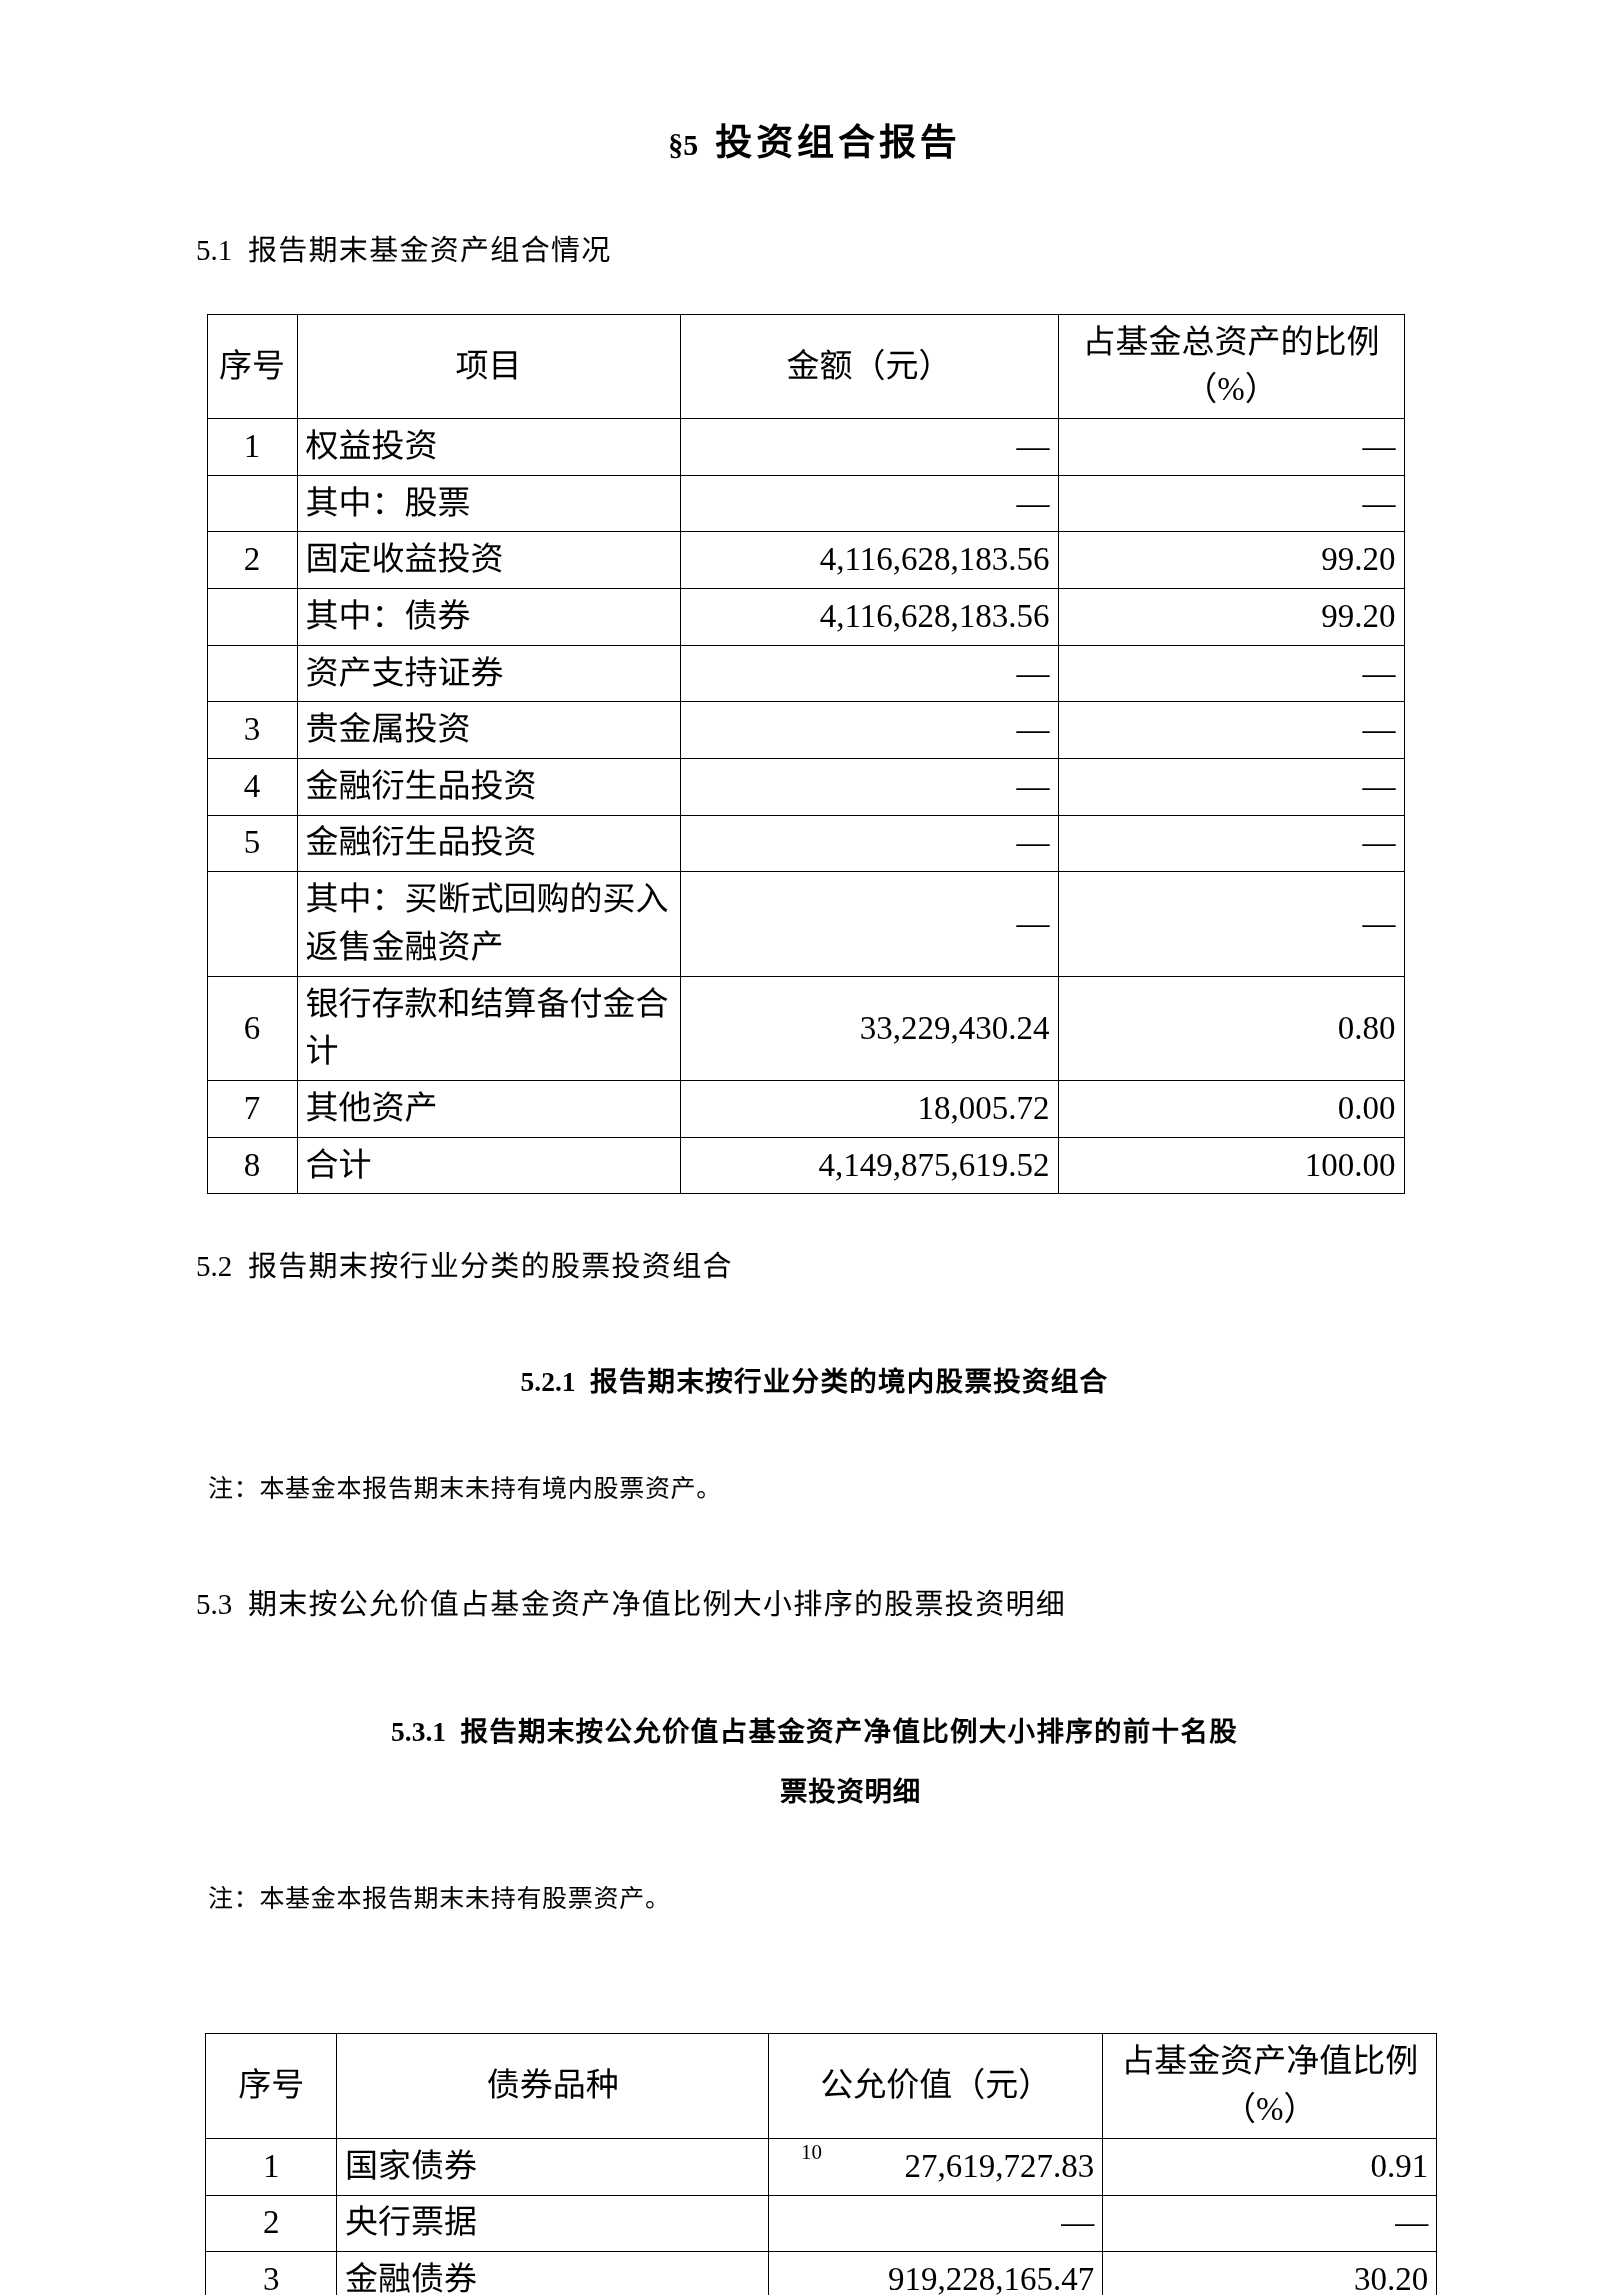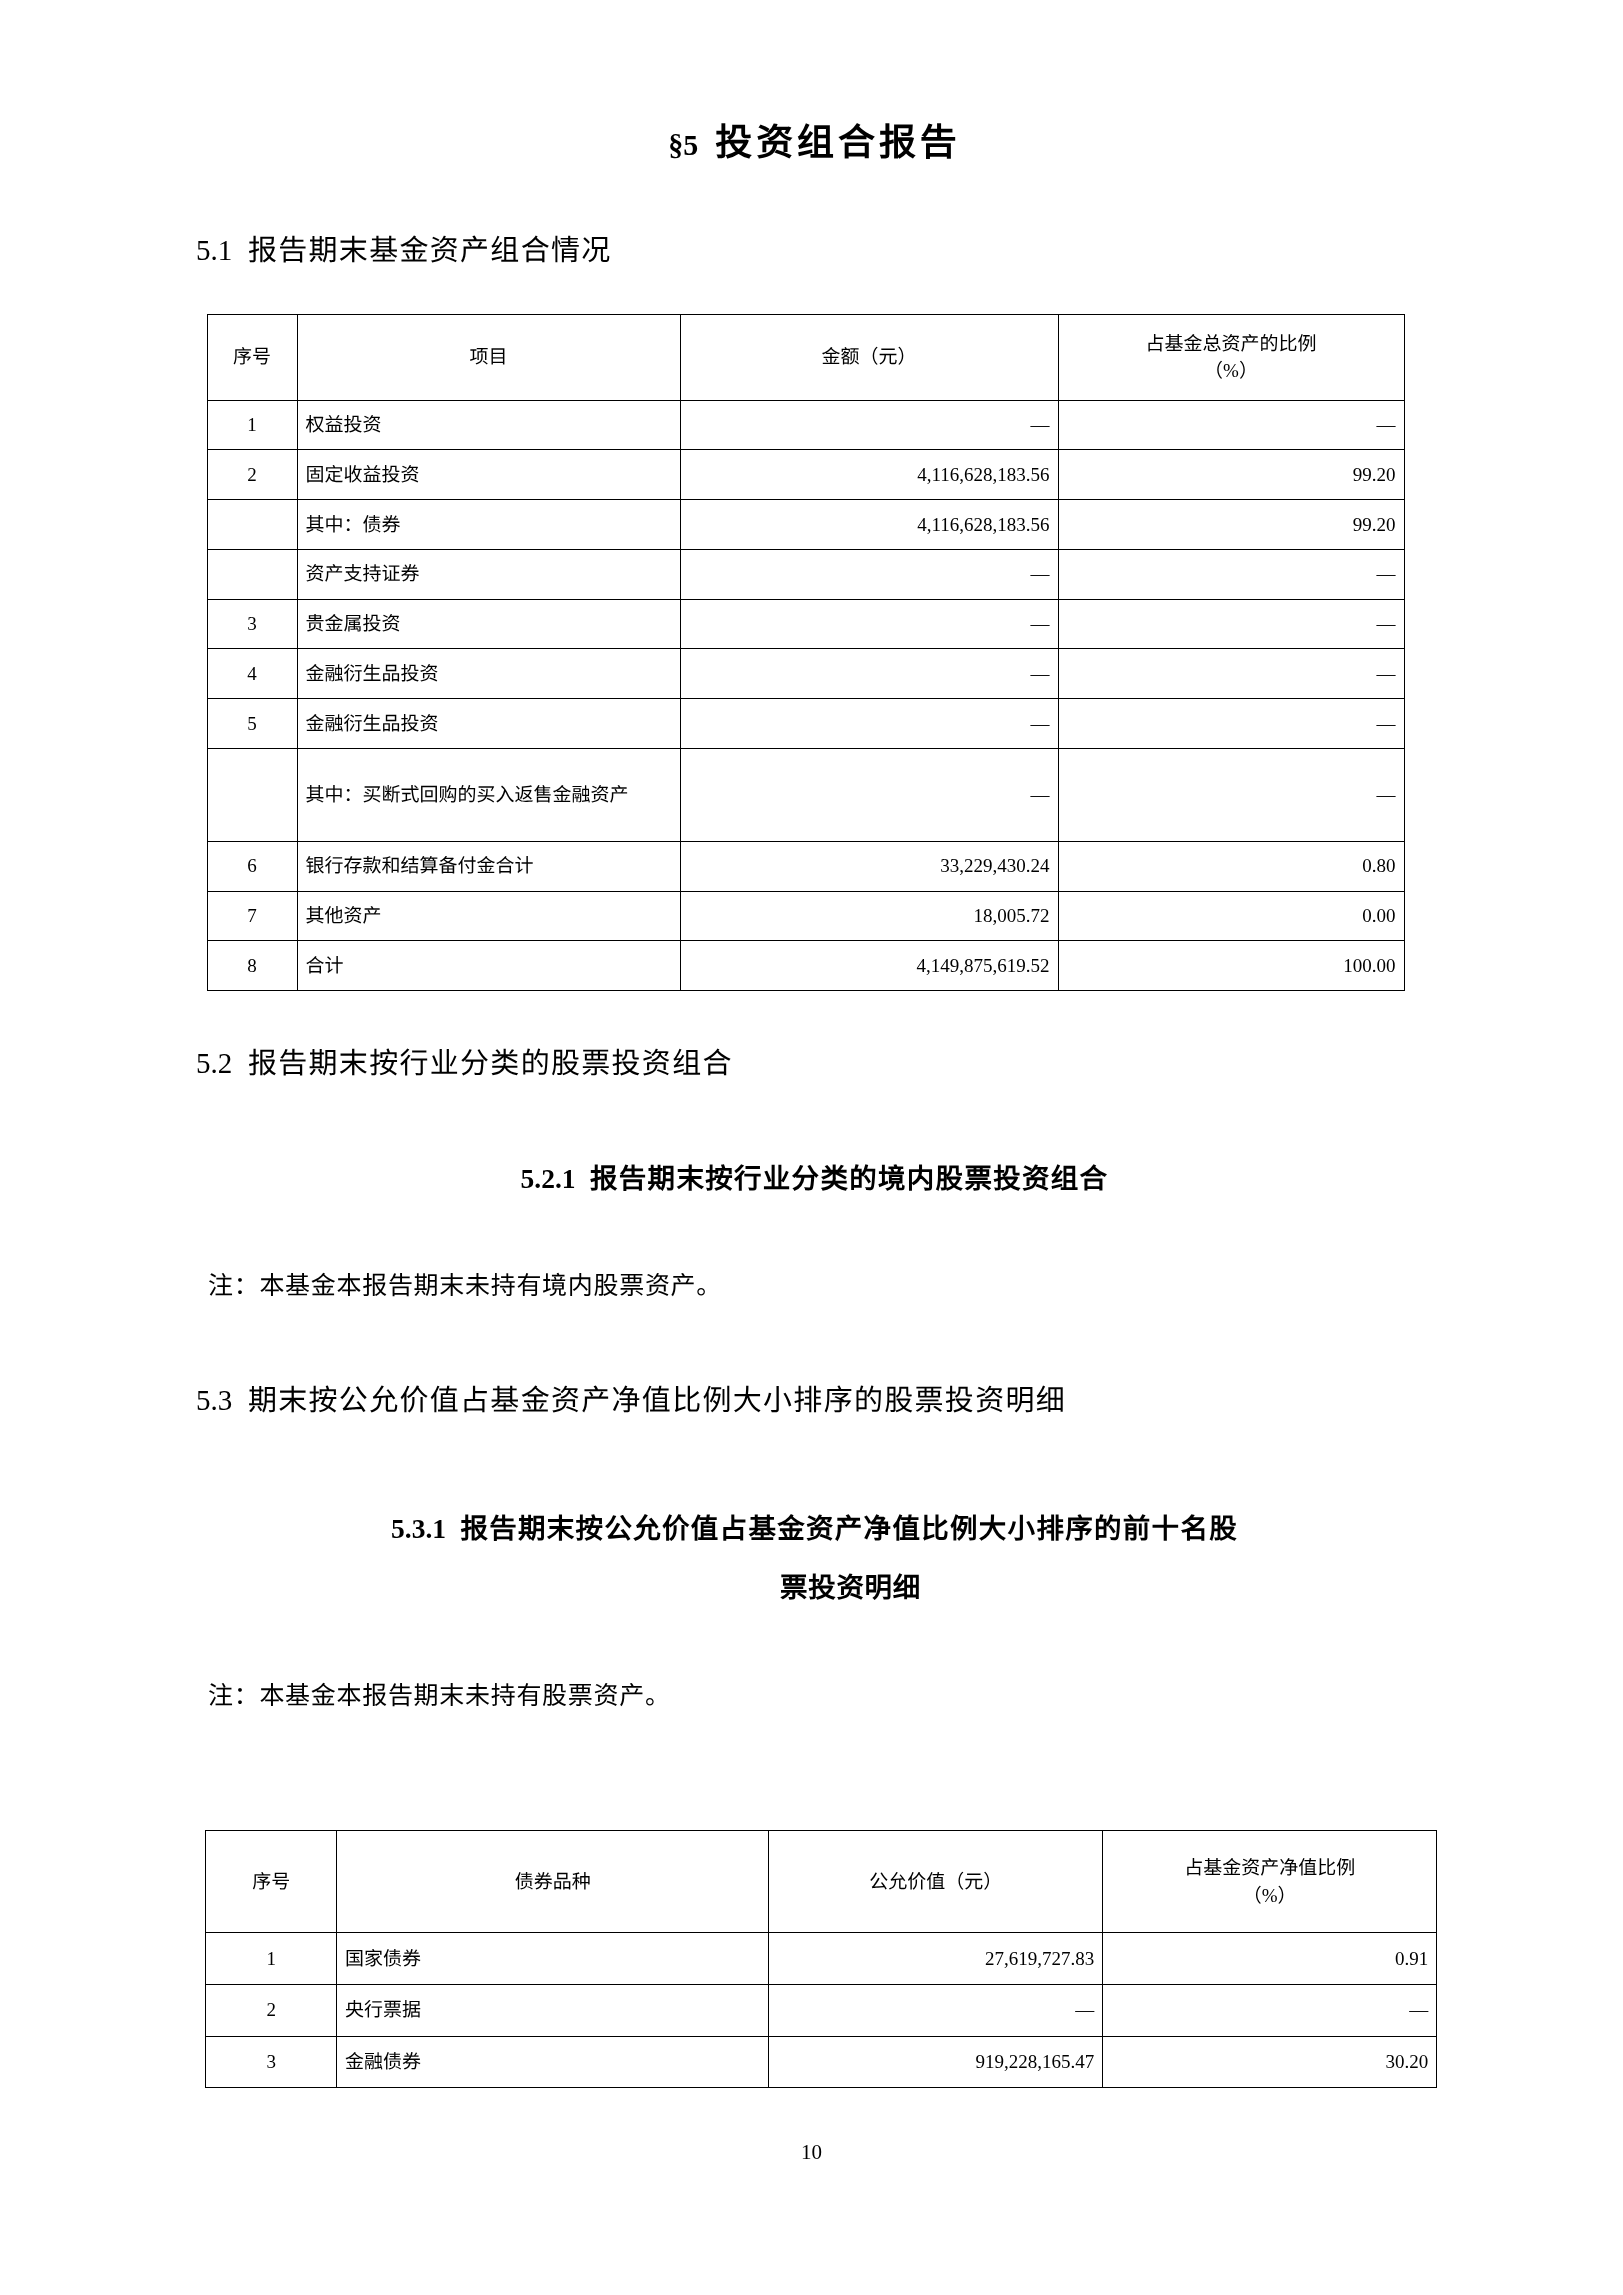--- a/index.html
+++ b/index.html
@@ -85,21 +85,21 @@
   .sp-62  { height: 41px; }
   .sp-78  { height: 51px; }
   .sp-86  { height: 56px; }
   .sp-96  { height: 63px; }
   .sp-110 { height: 72px; }
   .sp-130 { height: 85px; }
 
   
   table.doc-table {
     border-collapse: collapse;
-    font-size: 19px;
+    font-size: 33px;
     table-layout: fixed;
     border: 1.3px solid #000;
   }
   table.doc-table td,
   table.doc-table th {
     border: 1.3px solid #000;
     padding: 3.9px 7.9px;
     font-weight: normal;
     vertical-align: middle;
     line-height: 1.45;
@@ -185,20 +185,26 @@
         </tr>
       </thead>
       <tbody id="asset-body">
           <tr>
             <td class="c-num">1</td>
             <td class="c-item">权益投资</td>
             <td class="c-val">—</td>
             <td class="c-val">—</td>
           </tr>
           <tr>
+            <td class="c-num"></td>
+            <td class="c-item">其中：股票</td>
+            <td class="c-val">—</td>
+            <td class="c-val">—</td>
+          </tr>
+          <tr>
             <td class="c-num">2</td>
             <td class="c-item">固定收益投资</td>
             <td class="c-val">4,116,628,183.56</td>
             <td class="c-val">99.20</td>
           </tr>
           <tr>
             <td class="c-num"></td>
             <td class="c-item">其中：债券</td>
             <td class="c-val">4,116,628,183.56</td>
             <td class="c-val">99.20</td>

